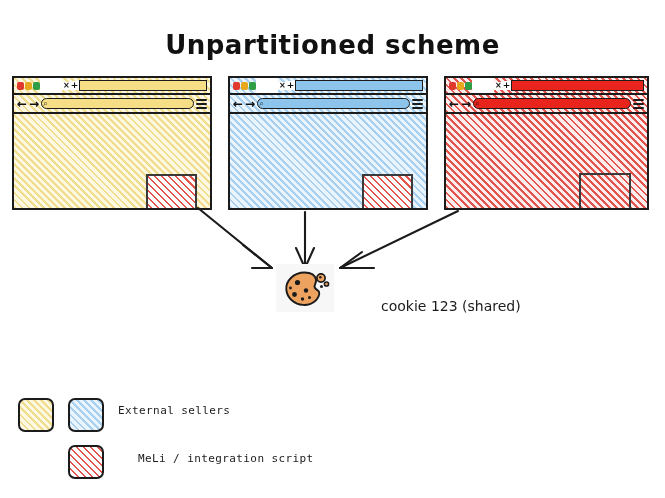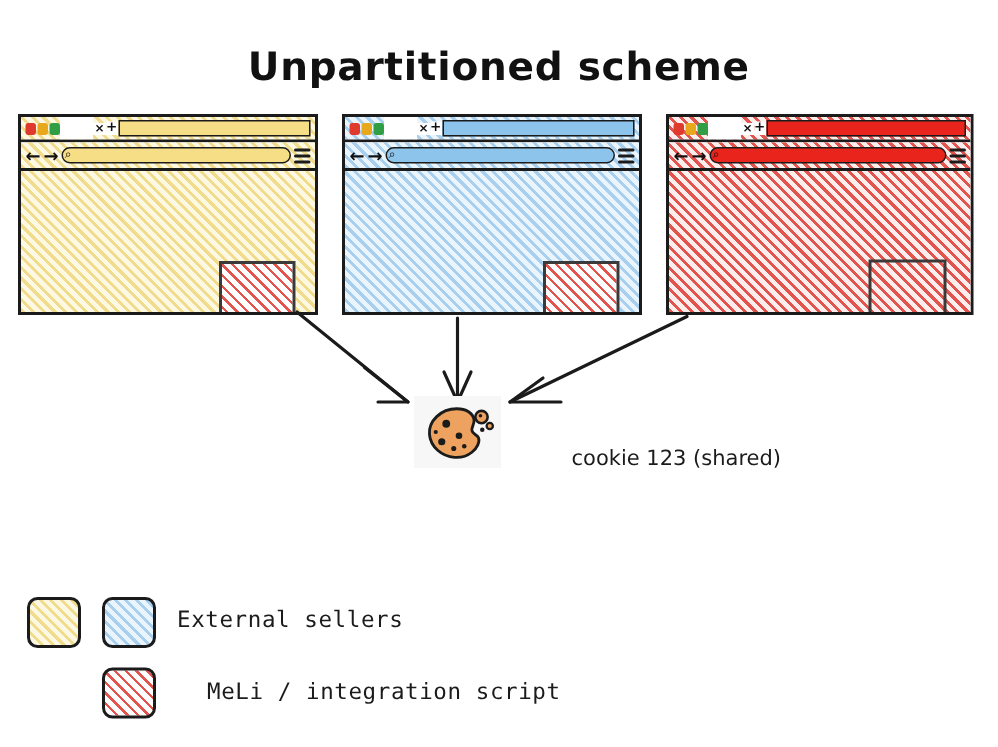--- a/index.html
+++ b/index.html
@@ -231,21 +231,21 @@
     position: absolute;
     width: 36px;
     height: 34px;
     box-sizing: border-box;
     border: 2px solid #1b1b1b;
     border-radius: 7px;
   }
   .legend-text {
     position: absolute;
     font-family: "DejaVu Sans Mono", monospace;
-    font-size: 15px;
+    font-size: 11px;
     letter-spacing: 0.4px;
     color: #1b1b1b;
     white-space: nowrap;
   }
 </style>
 </head>
 <body>
 
 <div id="diagram-title">Unpartitioned scheme</div>
 

